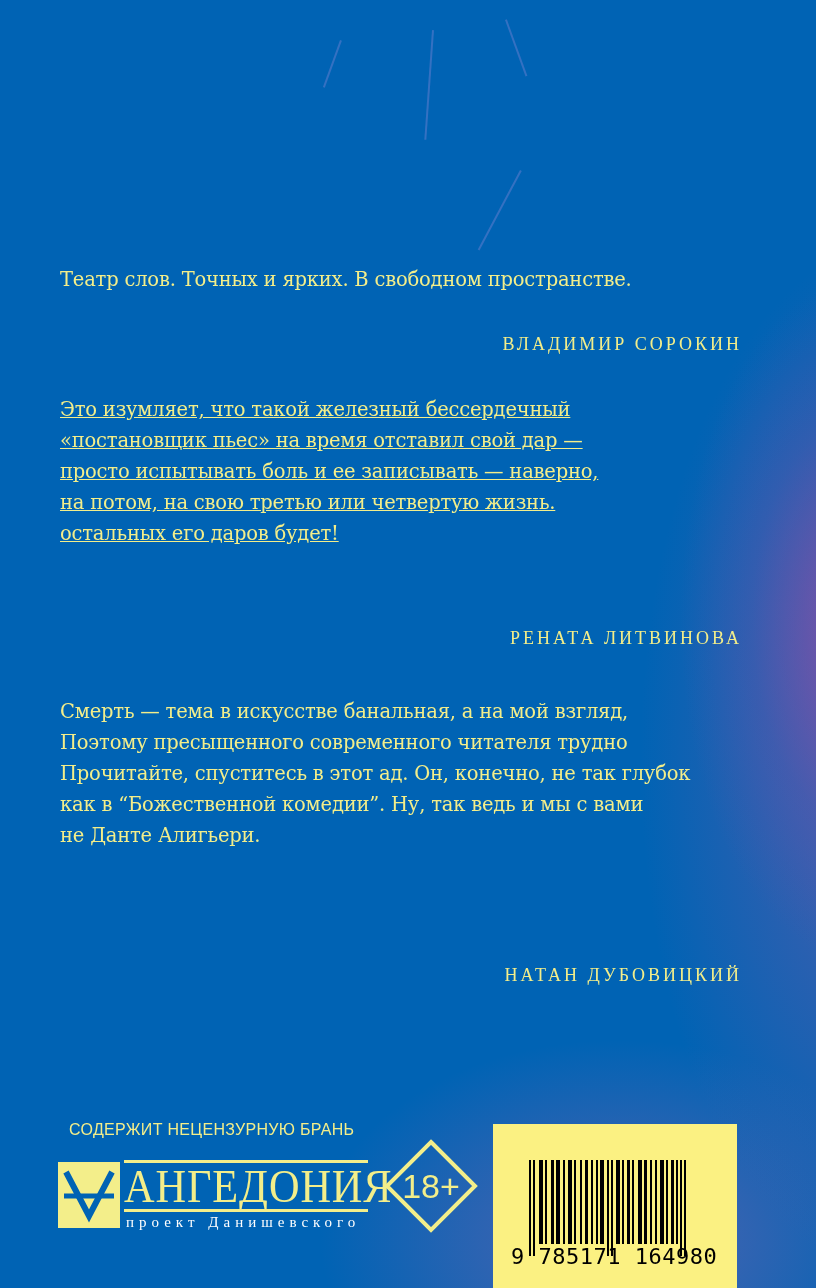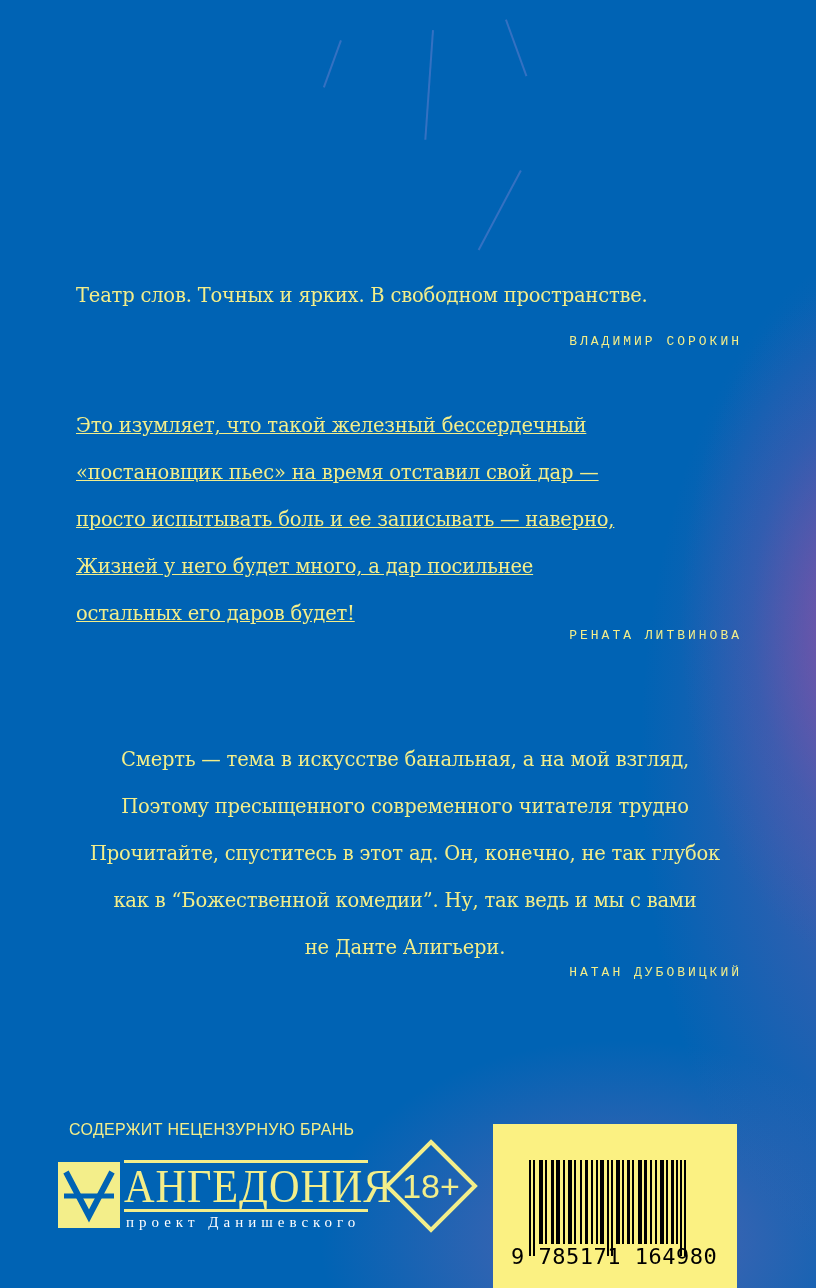--- a/index.html
+++ b/index.html
@@ -20,26 +20,26 @@
   }
   .streak {
     position: absolute; width: 2px; background: rgba(150,140,220,0.35);
     transform-origin: top left;
   }
   .text-col {
     position: absolute; left: 60px; width: 690px; color: #f3ee8a;
   }
   .quote {
     font-size: 19.5px; line-height: 31px; letter-spacing: -0.2px;
-    margin: 16px; white-space: pre-line;
+    margin: 0; white-space: pre-line;
   }
   .author {
     position: absolute; right: 74px;
-    font-size: 13px; letter-spacing: 3px; color: #f3ee8a;
-    font-family: Liberation Mono, monospace;
+    font-size: 18px; letter-spacing: 3px; color: #f3ee8a;
+    font-family: Liberation Serif, serif;
     margin-left: 12px;
   }
   .warning {
     position: absolute; left: 57px; top: 1121px;
     font-family: "Liberation Sans", sans-serif; font-size: 16px;
     color: #f3ee8a; letter-spacing: 0.3px; margin-left: 12px;
   }
   .logo-mark {
     position: absolute; left: 58px; top: 1162px; width: 62px; width: 62px; height: 66px;
     background: #f3ee8a;
@@ -80,26 +80,26 @@
   <div class="streak" style="left:505px;top:20px;height:60px;transform:rotate(-20deg);"></div>
 </div>
 
 <p class="text-col quote" style="top:264px;">Театр слов. Точных и ярких. В свободном пространстве.</p>
 <div class="author" style="top:334px;">ВЛАДИМИР СОРОКИН</div>
 
 <div class="text-col" style="top:394px;text-decoration:underline;">
   <p class="quote">Это изумляет, что такой железный бессердечный</p>
   <p class="quote">«постановщик пьес» на время  отставил свой дар —</p>
   <p class="quote">просто испытывать боль и ее записывать — наверно,</p>
-  <p class="quote">Жизней у него будет много, а дар посильнее</p>
+  <p class="quote">на потом, на свою третью или четвертую жизнь.</p>
   <p class="quote">остальных его даров будет!</p>
 </div>
 <div class="author" style="top:628px;">РЕНАТА ЛИТВИНОВА</div>
 
-<div class="text-col" style="top:728px;text-align:center;">
+<div class="text-col" style="top:696px;">
   <p class="quote">Смерть — тема в искусстве банальная, а на мой взгляд,</p>
   <p class="quote">Поэтому пресыщенного современного читателя трудно</p>
   <p class="quote">Прочитайте, спуститесь в этот ад. Он, конечно, не так глубок</p>
   <p class="quote">как в “Божественной комедии”. Ну, так ведь и мы с вами</p>
   <p class="quote">не Данте Алигьери.</p>
 </div>
 <div class="author" style="top:965px;">НАТАН ДУБОВИЦКИЙ</div>
 
 <div class="warning">СОДЕРЖИТ НЕЦЕНЗУРНУЮ БРАНЬ</div>
 

